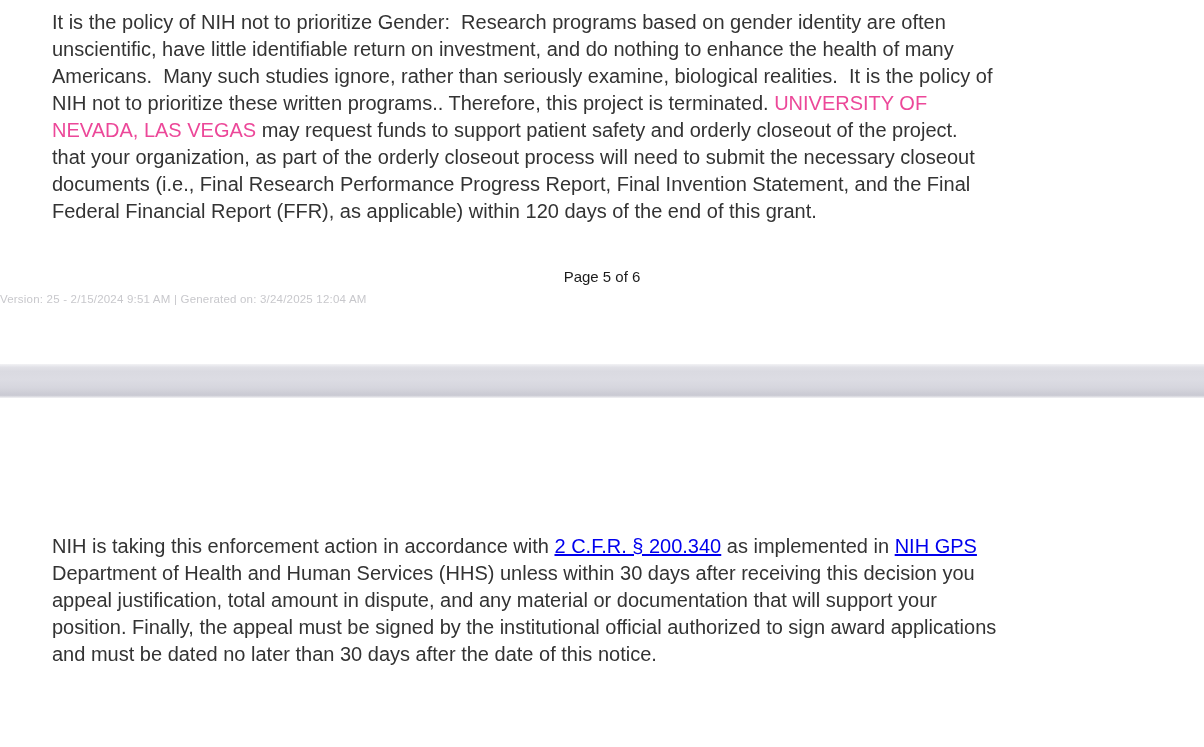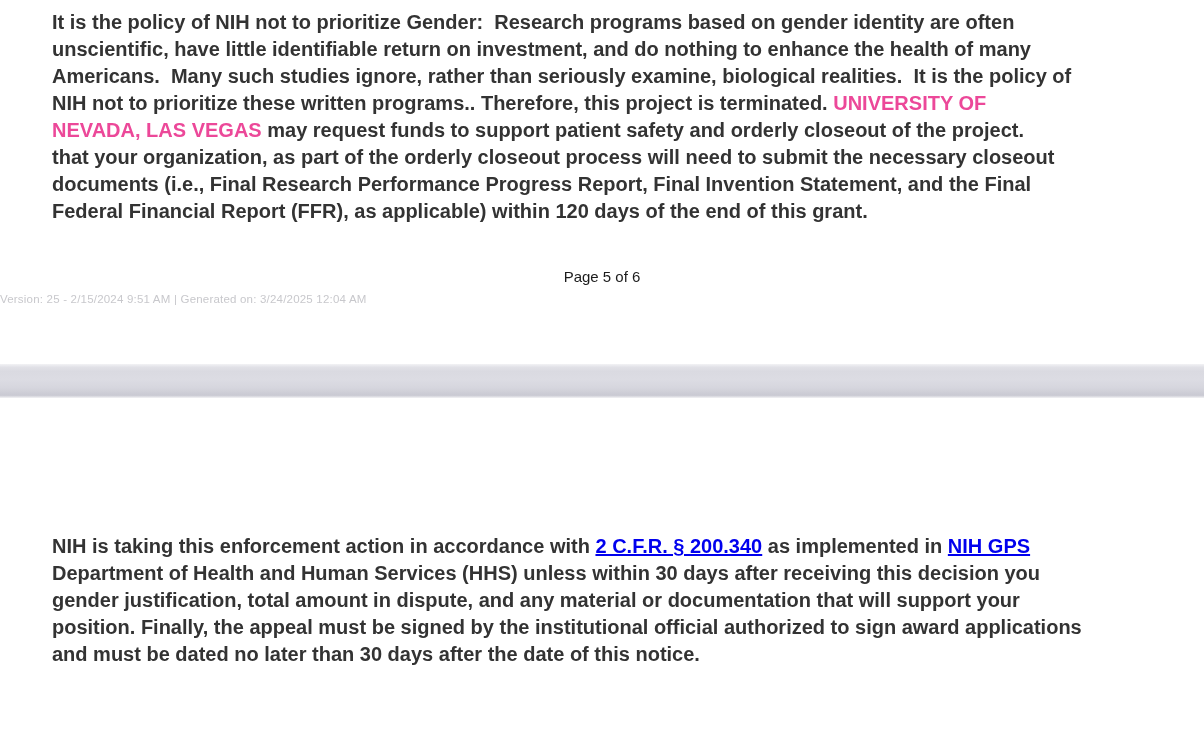--- a/index.html
+++ b/index.html
@@ -26,21 +26,21 @@
     position: absolute;
     left: 52px;
     width: 1104px;
     font-size: 20px;
     line-height: 27px;
     color: #333333;
   }
   .p5-text { top: 9px; }
   .p6-text { top: 135px; }
 
-  .line { white-space: pre; font-weight: bold; }
+  .line { white-space: pre; }
   .line span, .line a { white-space: pre; }
 
   .seg-muted { color: #ec4899; }
   a.seg-link {
     color: #0000EE;
     text-decoration: underline;
     cursor: pointer;
   }
 
   .page-label {
@@ -82,19 +82,19 @@
     <div class="page-label">Page 5 of 6</div>
     <div class="version-caption">Version: 25 - 2/15/2024 9:51 AM | Generated on: 3/24/2025 12:04 AM</div>
   </div>
 
   <div class="page-separator"></div>
 
   <div class="page page-6">
     <div class="doc-text p6-text">
         <div class="line"><span>NIH is taking this enforcement action in accordance with </span><a class="seg-link" href="#">2 C.F.R. § 200.340</a><span> as implemented in </span><a class="seg-link" href="#">NIH GPS</a></div>
         <div class="line"><span>Department of Health and Human Services (HHS) unless within 30 days after receiving this decision you</span></div>
-        <div class="line"><span>gender justification, total amount in dispute, and any material or documentation that will support your</span></div>
+        <div class="line"><span>appeal justification, total amount in dispute, and any material or documentation that will support your</span></div>
         <div class="line"><span>position. Finally, the appeal must be signed by the institutional official authorized to sign award applications</span></div>
         <div class="line"><span>and must be dated no later than 30 days after the date of this notice.</span></div>
       </div>
   </div>
 
 </div>
 
 </body></html>

